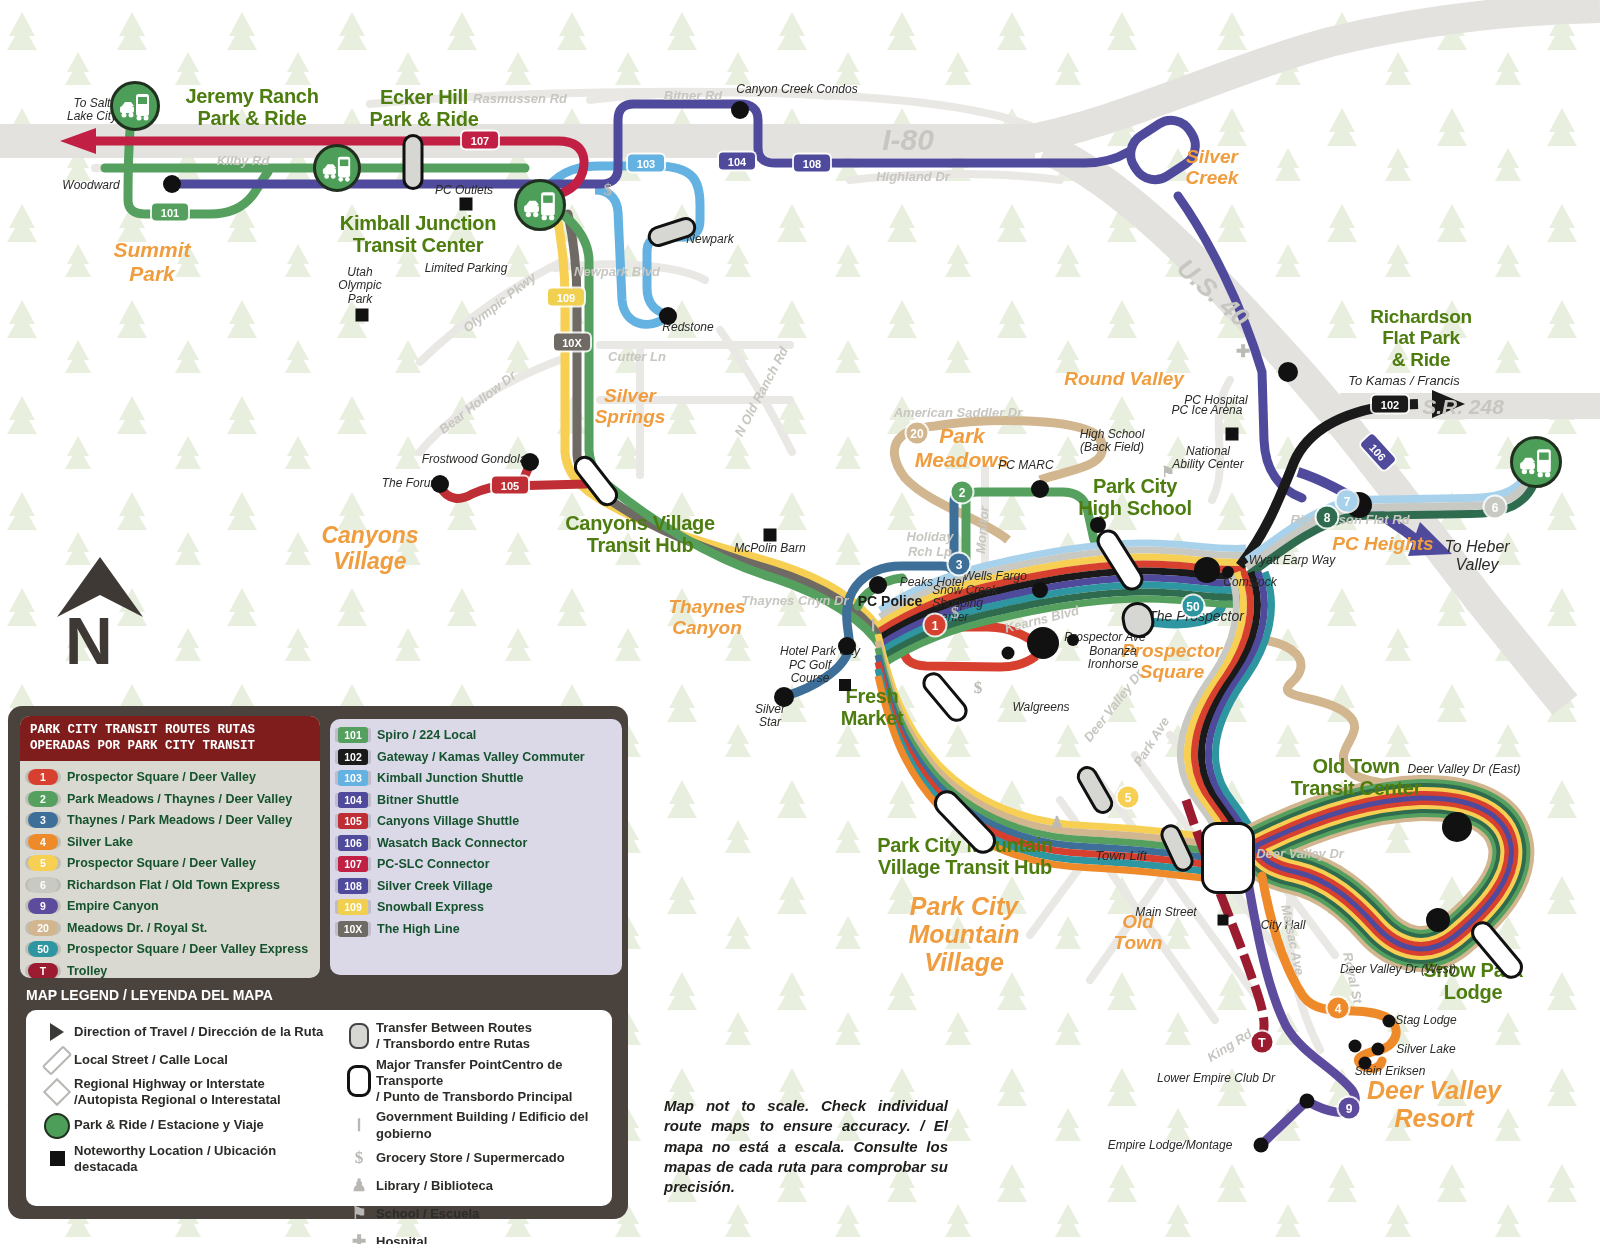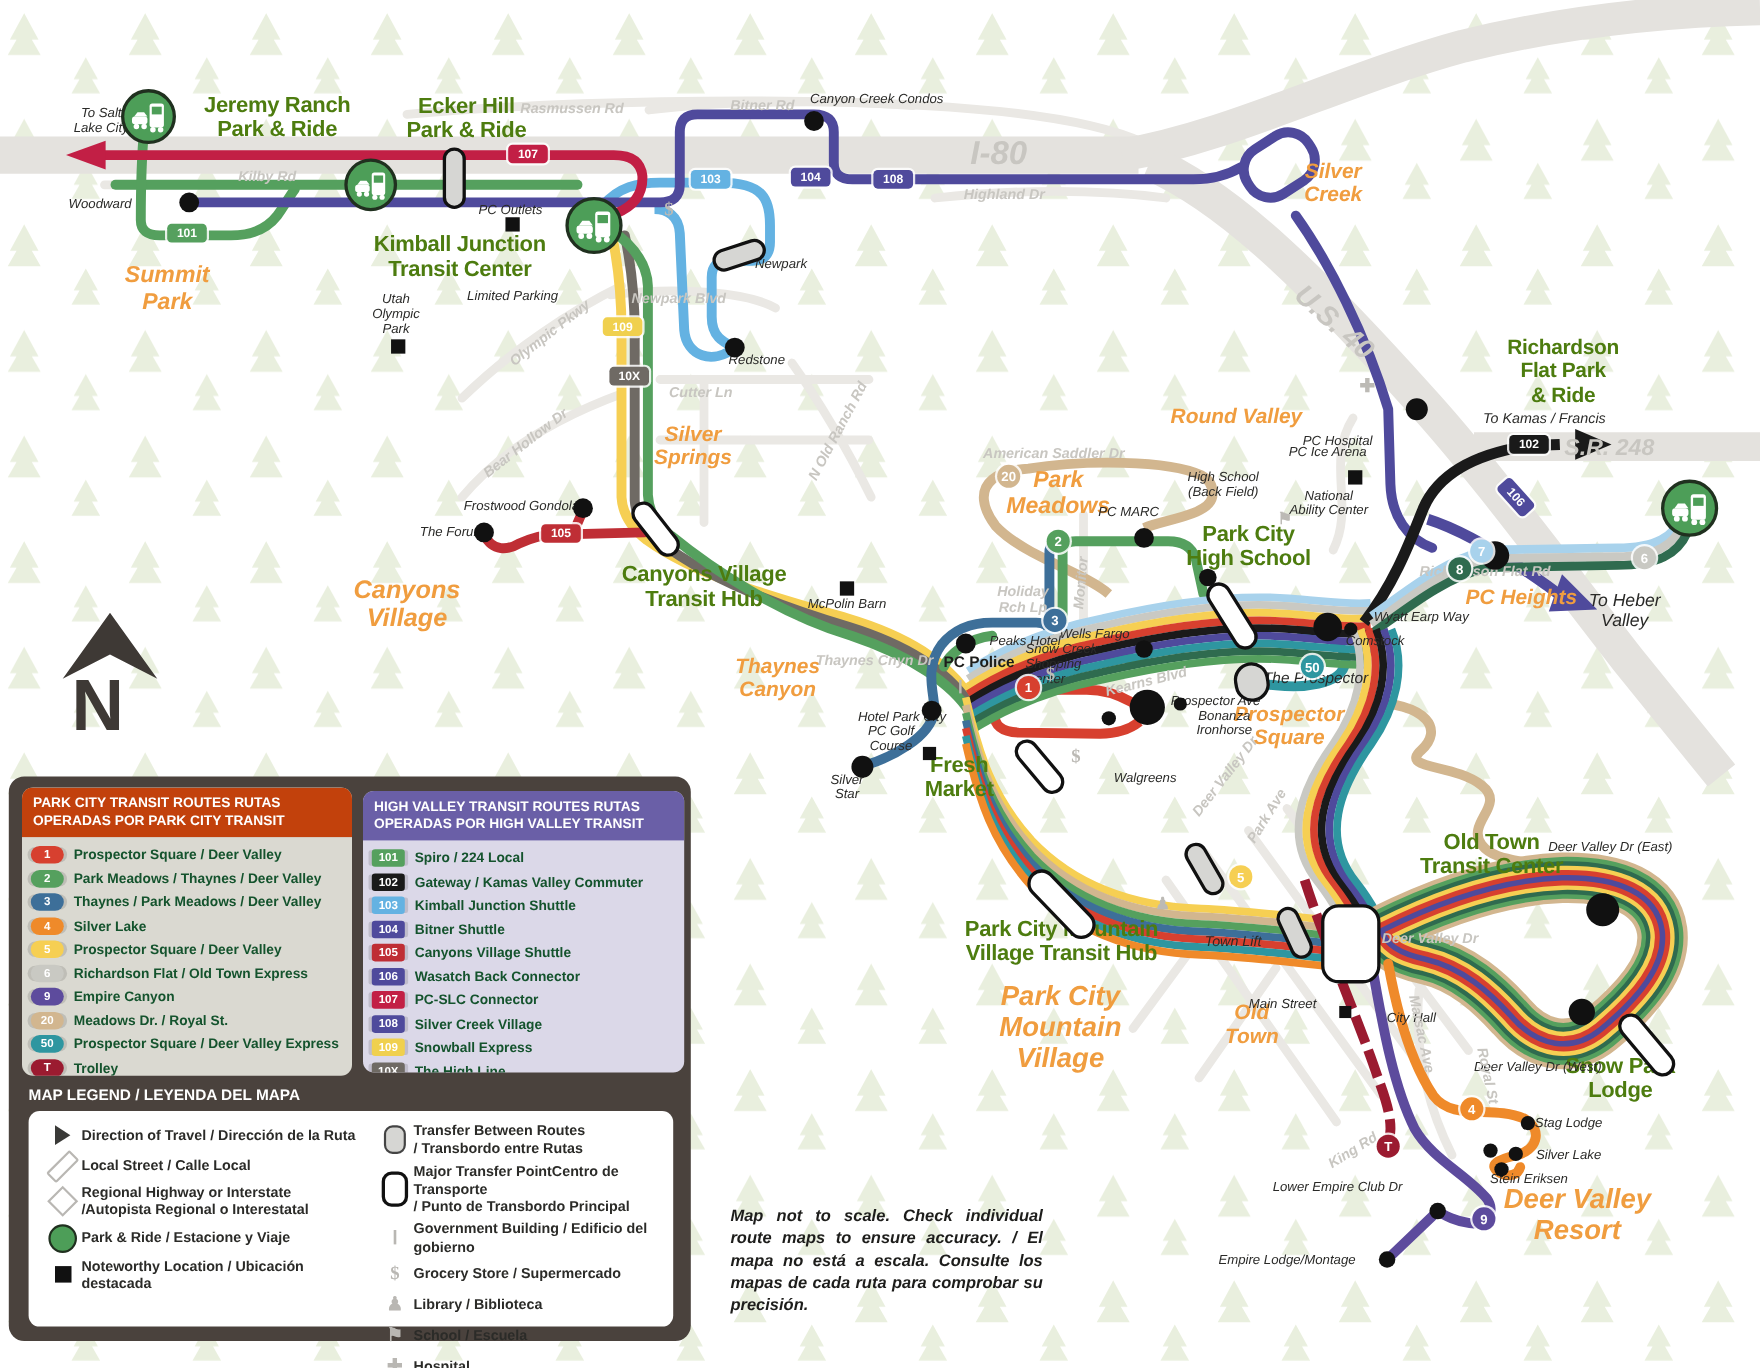--- a/index.html
+++ b/index.html
@@ -436,21 +436,21 @@
       <div class="mini" style="position: absolute; left: 1057px; top: 822px; transform: translate(-50%, -50%); color: rgb(188, 186, 181); font-size: 15px; font-family: &quot;Liberation Serif&quot;, serif;">♟</div>
     </div>
 
 <svg width="90" height="110" style="position:absolute;left:55px;top:555px;">
   <polygon points="45,2 88,62 45,40 2,62" fill="#3e3935"></polygon>
 </svg>
 <div class="northN" style="left:65px;top:608px;">N</div>
 
 <div id="legendbox">
   <div class="lpanel" style="left:12px;top:10px;width:300px;height:262px;background:#dad9d1;">
-    <div class="lhead" style="background:#c2410c;">PARK CITY TRANSIT ROUTES
+    <div class="lhead" style="background:#7f1d1d;font-family:Liberation Mono, monospace;">PARK CITY TRANSIT ROUTES
 RUTAS OPERADAS POR PARK CITY TRANSIT</div>
     <div class="lbody" id="pc-routes">
           <div class="rrow">
             <div class="rbadge" style="background: rgb(215, 64, 47);">1</div>
             <div class="rlabel">Prospector Square / Deer Valley</div>
           </div>
           <div class="rrow">
             <div class="rbadge" style="background: rgb(85, 160, 94);">2</div>
             <div class="rlabel">Park Meadows / Thaynes / Deer Valley</div>
           </div>
@@ -482,22 +482,20 @@
             <div class="rbadge" style="background: rgb(46, 150, 160);">50</div>
             <div class="rlabel">Prospector Square / Deer Valley Express</div>
           </div>
           <div class="rrow">
             <div class="rbadge" style="background: rgb(155, 27, 48);">T</div>
             <div class="rlabel">Trolley</div>
           </div>
         </div>
   </div>
   <div class="lpanel" style="left:322px;top:13px;width:292px;height:256px;background:#dbd8e8;">
-    <div class="lhead" style="background:#6a5fa7;">HIGH VALLEY TRANSIT ROUTES
-RUTAS OPERADAS POR HIGH VALLEY TRANSIT</div>
     <div class="lbody" id="hv-routes">
           <div class="rrow">
             <div class="rbadge sqr" style="background: rgb(85, 160, 94);">101</div>
             <div class="rlabel">Spiro / 224 Local</div>
           </div>
           <div class="rrow">
             <div class="rbadge sqr" style="background: rgb(26, 26, 26);">102</div>
             <div class="rlabel">Gateway / Kamas Valley Commuter</div>
           </div>
           <div class="rrow">

